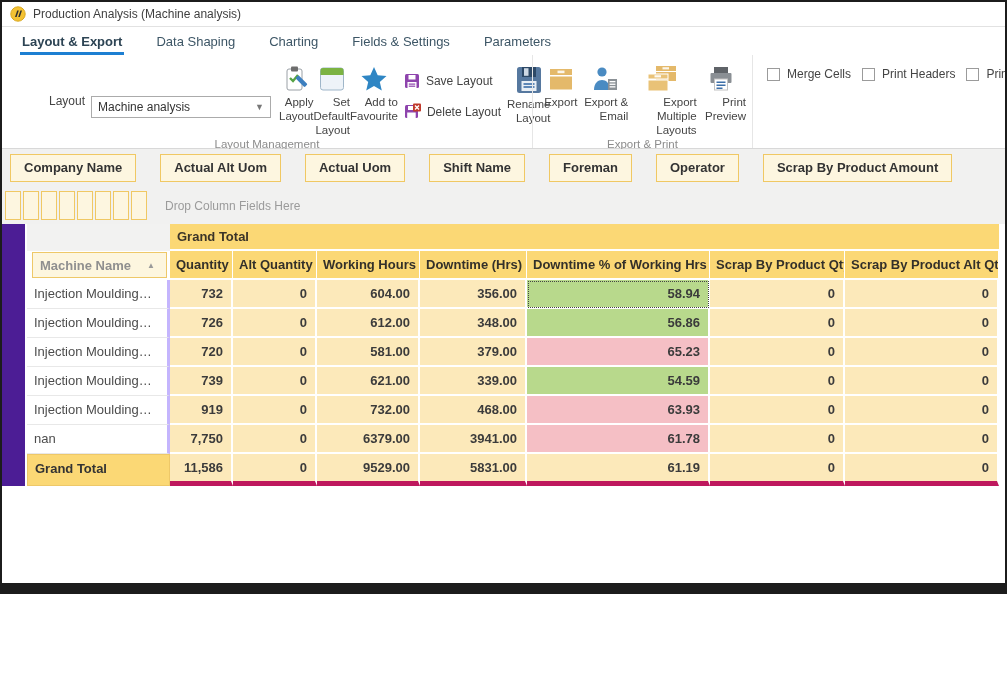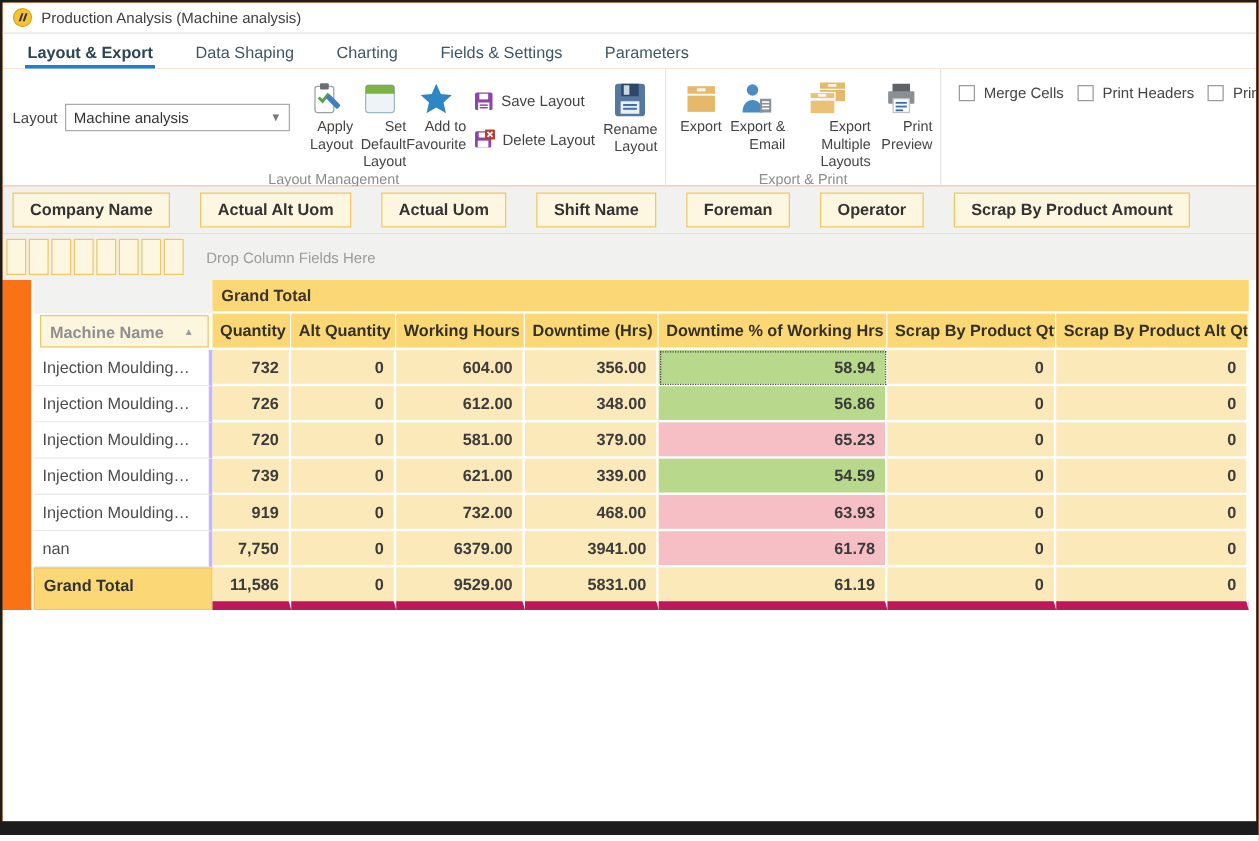--- a/index.html
+++ b/index.html
@@ -1,21 +1,21 @@
 <!DOCTYPE html>
 <html><head>
 <meta charset="utf-8">
 <style>
   * { box-sizing: border-box; }
   html,body { margin:0; padding:0; background:#fff; }
   body { font-family:"Liberation Sans", sans-serif; }
 
   .window {
-    width:1007px; height:668px; position:relative; overflow:hidden;
-    border:2px solid #1c1c1c; border-bottom:11px solid #1c1c1c; background:#f97316;
+    width:1007px; height:594px; position:relative; overflow:hidden;
+    border:2px solid #1c1c1c; border-bottom:11px solid #1c1c1c; background:#4c1d95;
     display:flex; flex-direction:column;
   }
 
   
   .titlebar { height:25px; flex:0 0 25px; display:flex; align-items:center; gap:7px;
     padding-left:8px; background:#fff; border-bottom:1px solid #e2e2e2; }
   .title { font-size:12px; color:#3f3f3f; }
 
   
   .tabbar { height:28px; flex:0 0 28px; display:flex; align-items:flex-end; gap:30px;
@@ -25,23 +25,23 @@
 
   
   .ribbon { height:94px; flex:0 0 94px; display:flex; background:#fff; border-bottom:1px solid #d8d8d8; }
   .rgroup { display:flex; flex-direction:column; padding:4px 6px 1px 6px; }
   .rgroup + .rgroup { border-left:1px solid #e6e6e6; }
   .rgroup-content { flex:1; display:flex; align-items:flex-start; }
   .rgroup-label { font-size:11.5px; color:#8c8c8c; text-align:center; padding:1px 0 2px; }
   .rgroup-label.right { text-align:right; padding-right:6px; }
 
   .layout-field { display:flex; align-items:center; gap:6px; margin-top:24px; margin-left:2px; }
-  .layout-field-label { font-size:12px; color:#444; }
+  .layout-field-label { font-size:12px; color:#444;margin-left:39px; }
   .combobox { width:180px; height:22px; border:1px solid #ababab; background:#fff;
-    display:flex; align-items:center; justify-content:space-between; padding:0 6px; cursor:pointer; }
+    display:flex; align-items:center; justify-content:space-between; padding:0 6px; cursor:pointer;margin-top:13px; }
   .combobox .val { font-size:12px; color:#333; }
   .combobox .arrow { font-size:9px; color:#777; }
 
   .bigbtn { width:58px; display:flex; flex-direction:column; align-items:center; gap:3px;
     padding-top:6px; cursor:pointer; }
   .bigbtn .lbl { font-size:11.5px; color:#444; text-align:right; line-height:1.2; }
   .smallcol { display:flex; flex-direction:column; gap:14px; padding-top:10px; margin:4px 6px; }
   .smallbtn { display:flex; align-items:center; gap:6px; cursor:pointer; }
   .smallbtn .lbl { font-size:12px; color:#444; white-space:nowrap; }
 
@@ -77,21 +77,21 @@
   .prow { display:contents; }
   .rname { background:#fff; font-size:13px; color:#4c4c4c; padding:6px 4px 6px 7px;
     border-right:3px solid #c4b5fd; border-bottom:1px solid #e8e8e8; white-space:nowrap;
     overflow:hidden; cursor:pointer; }
   .prow.total .rname { background:#fbd875; border:1px solid #eec868; font-weight:bold; color:#333; }
   .cell { background:#fce9ba; font-size:13px; font-weight:bold; color:#3b3b3b; text-align:right;
     padding:6px 8px 6px 4px; border-right:2px solid #fff; border-bottom:2px solid #fff; cursor:default; }
   .cell.green { background:#b8d98c; }
   .cell.pink  { background:#f5bfc5; }
   .cell.focused { outline:1px dotted #444; outline-offset:-2px; }
-  .prow.total .cell { border-bottom:7px solid #be185d; }
+  .prow.total .cell { border-bottom:5px solid #be185d; }
 
   .filler { flex:1; background:#fff; }
 </style>
 </head>
 <body>
 
 <div class="window">
 
   <div class="titlebar">
     <svg width="16" height="16">

